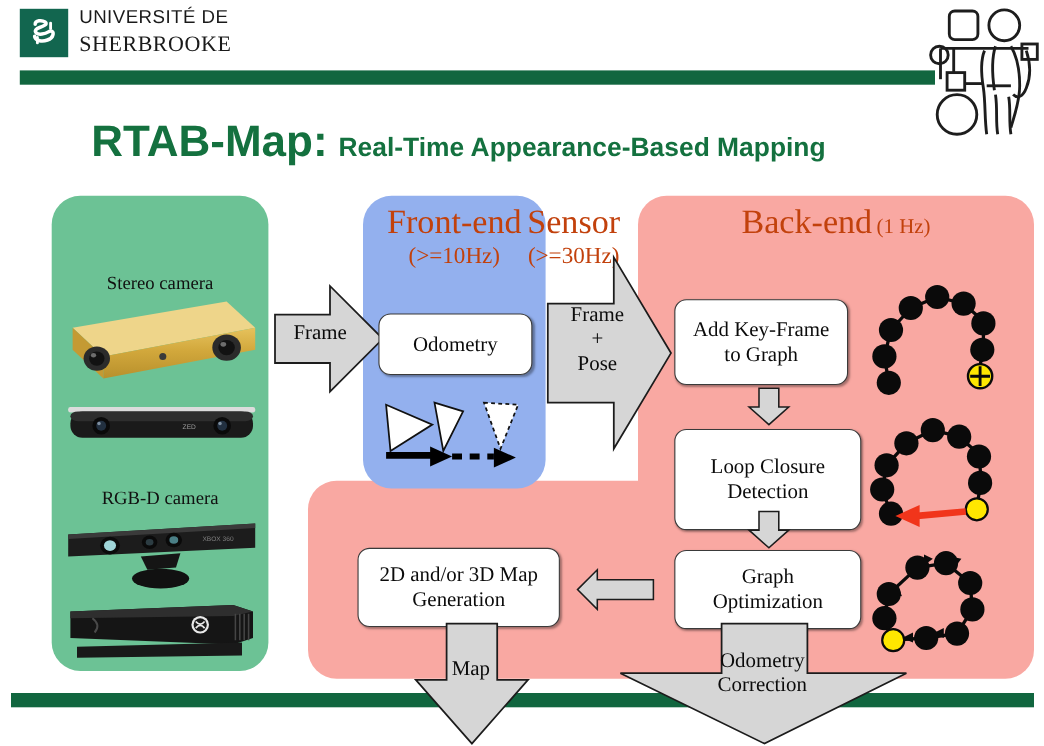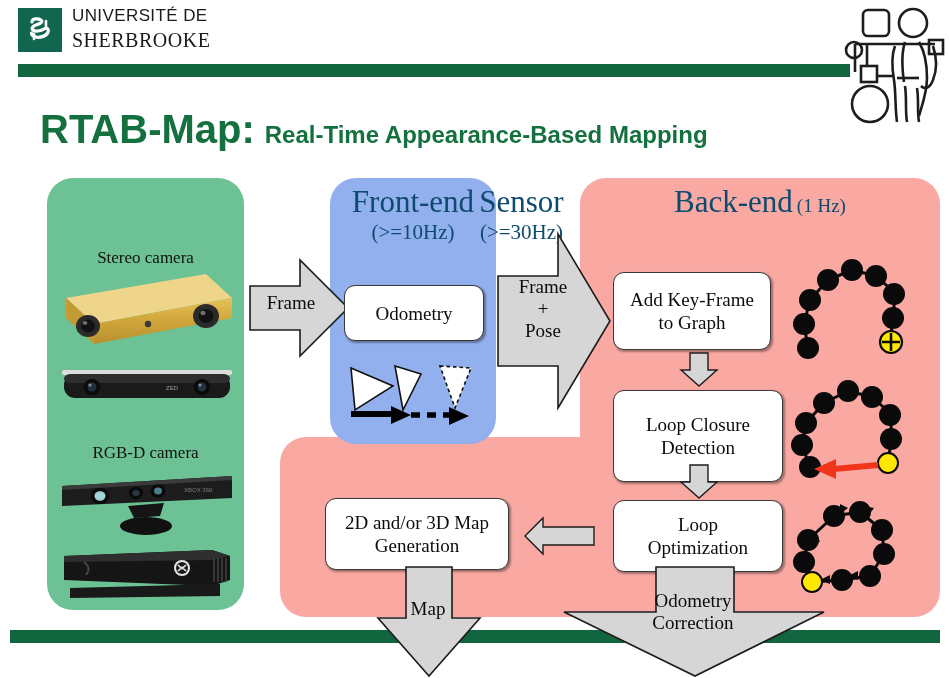--- a/index.html
+++ b/index.html
@@ -31,21 +31,21 @@
   }
   #header-rule { left: 18px; top: 64px; width: 832px; height: 13px; background: #11663f; }
   #footer-rule { left: 10px; top: 630px; width: 930px; height: 13px; background: #11663f; }
 
   #lab-logo { left: 845px; top: 4px; width: 100px; height: 118px; }
 
   
   #title-row { left: 40px; top: 108px; display: flex; align-items: baseline; gap: 10px; }
   #title-main {
     font-family: "Liberation Sans", sans-serif;
-    font-weight: bold; font-size: 40px; color: #14713f; line-height: 42px;
+    font-weight: bold; font-size: 40px; color: #14713f; line-height: 42px; margin-left: 43px;
   }
   #title-sub {
     font-family: "Liberation Sans", sans-serif;
     font-weight: bold; font-size: 24px; color: #14713f; line-height: 26px;
   }
 
   
   #panel-sensor {
     left: 47px; top: 178px; width: 197px; height: 432px;
     background: #6cc295; border-radius: 26px;
@@ -60,21 +60,21 @@
   }
   #panel-backend-bot {
     left: 280px; top: 437px; width: 660px; height: 180px;
     background: #f9a8a2; border-radius: 26px 0 26px 26px;
   }
   #panel-backend-join {
     left: 580px; top: 420px; width: 360px; height: 40px; background: #f9a8a2;
   }
 
   .panel-title {
-    width: 100%; text-align: center; color: #0c4a6e;
+    width: 100%; text-align: center; color: #c2410c;
     font-family: "Liberation Serif", serif;
   }
   .panel-title .big { font-size: 31px; line-height: 36px; }
   .panel-title .small { font-size: 21px; line-height: 25px; }
   .panel-title .inline-small { font-size: 19px; }
 
   
   .pbox {
     background: #ffffff; border: 1.4px solid #3a3a3a; border-radius: 11px;
     display: flex; align-items: center; justify-content: center; text-align: center;
@@ -311,21 +311,21 @@
 
   <div class="abs pbox" id="box-loop">
     <div>
       <div>Loop Closure</div>
       <div>Detection</div>
     </div>
   </div>
 
   <div class="abs pbox" id="box-graphopt">
     <div>
-      <div>Loop</div>
+      <div>Graph</div>
       <div>Optimization</div>
     </div>
   </div>
 
   <div class="abs pbox" id="box-mapgen">
     <div>
       <div>2D and/or 3D Map</div>
       <div>Generation</div>
     </div>
   </div>

